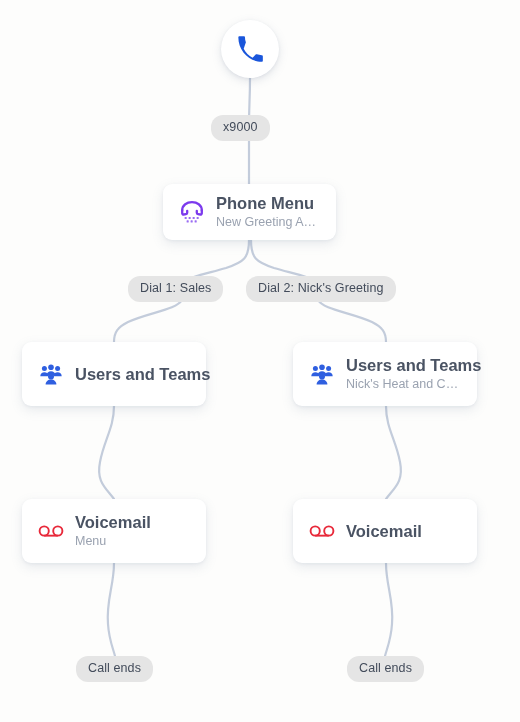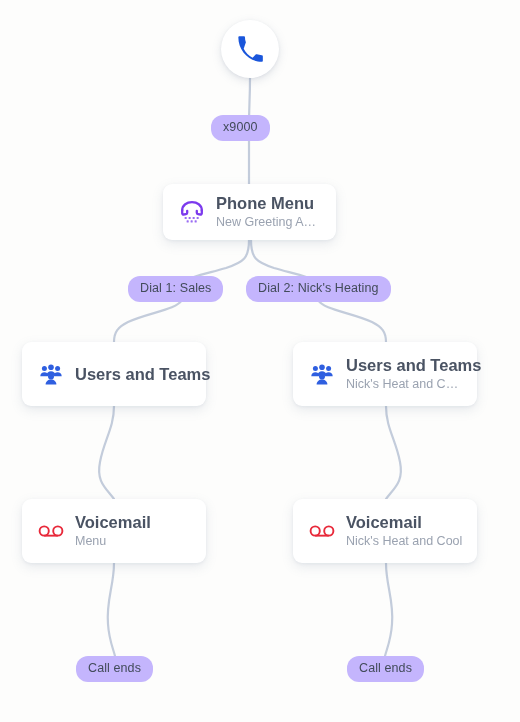--- a/index.html
+++ b/index.html
@@ -38,21 +38,21 @@
     box-shadow: 0 3px 10px rgba(120,135,160,0.20), 0 1px 3px rgba(120,135,160,0.12);
     display: flex;
     align-items: center;
     justify-content: center;
     z-index: 3;
   }
 
   
   .pill {
     position: absolute;
-    background: #c4b5fd;
+    background: #e5e5e5;
     color: #424b5a;
     border-radius: 12px;
     font-size: 12.5px;
     line-height: 1;
     padding: 6px 12px 7px 12px;
     white-space: nowrap;
     z-index: 4;
     letter-spacing: 0.1px;
     text-align: center;
   }
@@ -150,21 +150,21 @@
         </g>
       </svg>
     </span>
     <span class="card-text">
       <span class="card-title">Phone Menu</span>
       <span class="card-sub">New Greeting AA12</span>
     </span>
   </div>
 
   <div class="pill" style="left:128px; top:276px;">Dial 1: Sales</div>
-  <div class="pill" style="left:246px; top:276px;">Dial 2: Nick's Heating</div>
+  <div class="pill" style="left:246px; top:276px;">Dial 2: Nick's Greeting</div>
 
   <div class="card" style="left:22px; top:342px; width:184px; height:64px;">
     <span class="card-icon">
       <svg width="24" height="22" viewBox="0 0 24 22">
         <g fill="#2f5fe0">
           <circle cx="5.4" cy="5.6" r="2.5"></circle>
           <path d="M1.3 13.2c0-2.3 1.8-3.9 4.1-3.9s4.1 1.6 4.1 3.9z"></path>
           <circle cx="18.6" cy="5.6" r="2.5"></circle>
           <path d="M14.5 13.2c0-2.3 1.8-3.9 4.1-3.9s4.1 1.6 4.1 3.9z"></path>
           <circle cx="12" cy="4.3" r="2.8"></circle>
@@ -217,20 +217,19 @@
   <div class="card" style="left:293px; top:499px; width:184px; height:64px;">
     <span class="card-icon">
       <svg width="26" height="16" viewBox="0 0 26 16">
         <circle cx="6.2" cy="8" r="4.6" fill="none" stroke="#e8293a" stroke-width="1.9"></circle>
         <circle cx="19.8" cy="8" r="4.6" fill="none" stroke="#e8293a" stroke-width="1.9"></circle>
         <rect x="6.2" y="11.7" width="13.6" height="1.9" fill="#e8293a"></rect>
       </svg>
     </span>
     <span class="card-text">
       <span class="card-title">Voicemail</span>
-      <span class="card-sub">Nick's Heat and Cool</span>
     </span>
   </div>
 
   <div class="pill" style="left:76px; top:656px;">Call ends</div>
   <div class="pill" style="left:347px; top:656px;">Call ends</div>
 
 </div>
 
 </body></html>

